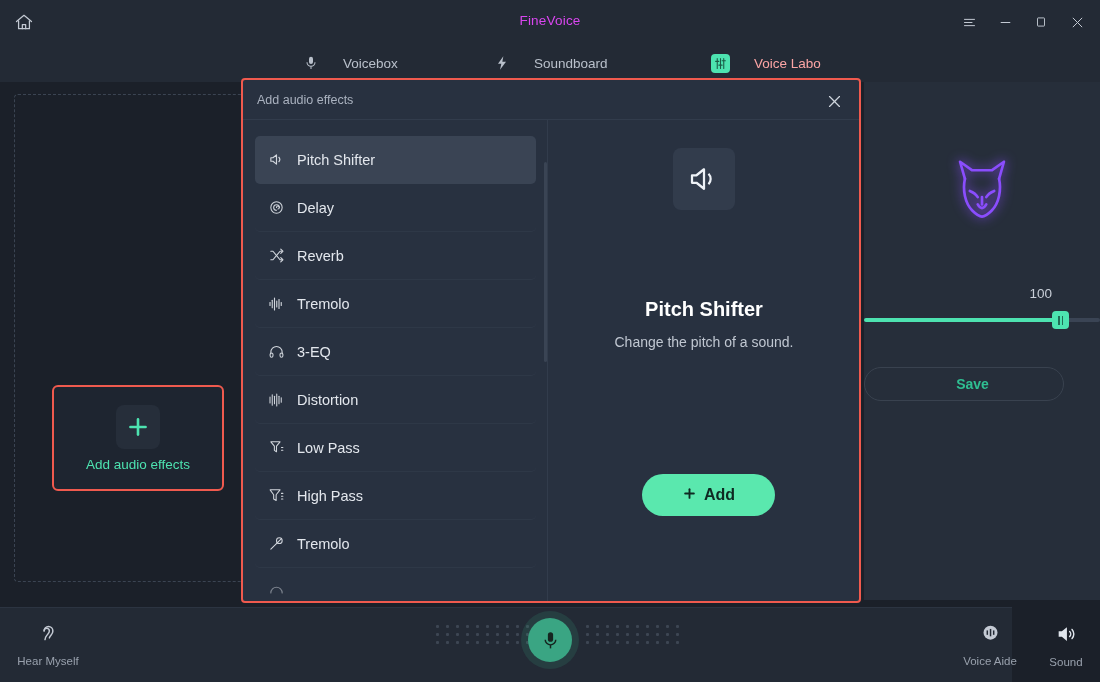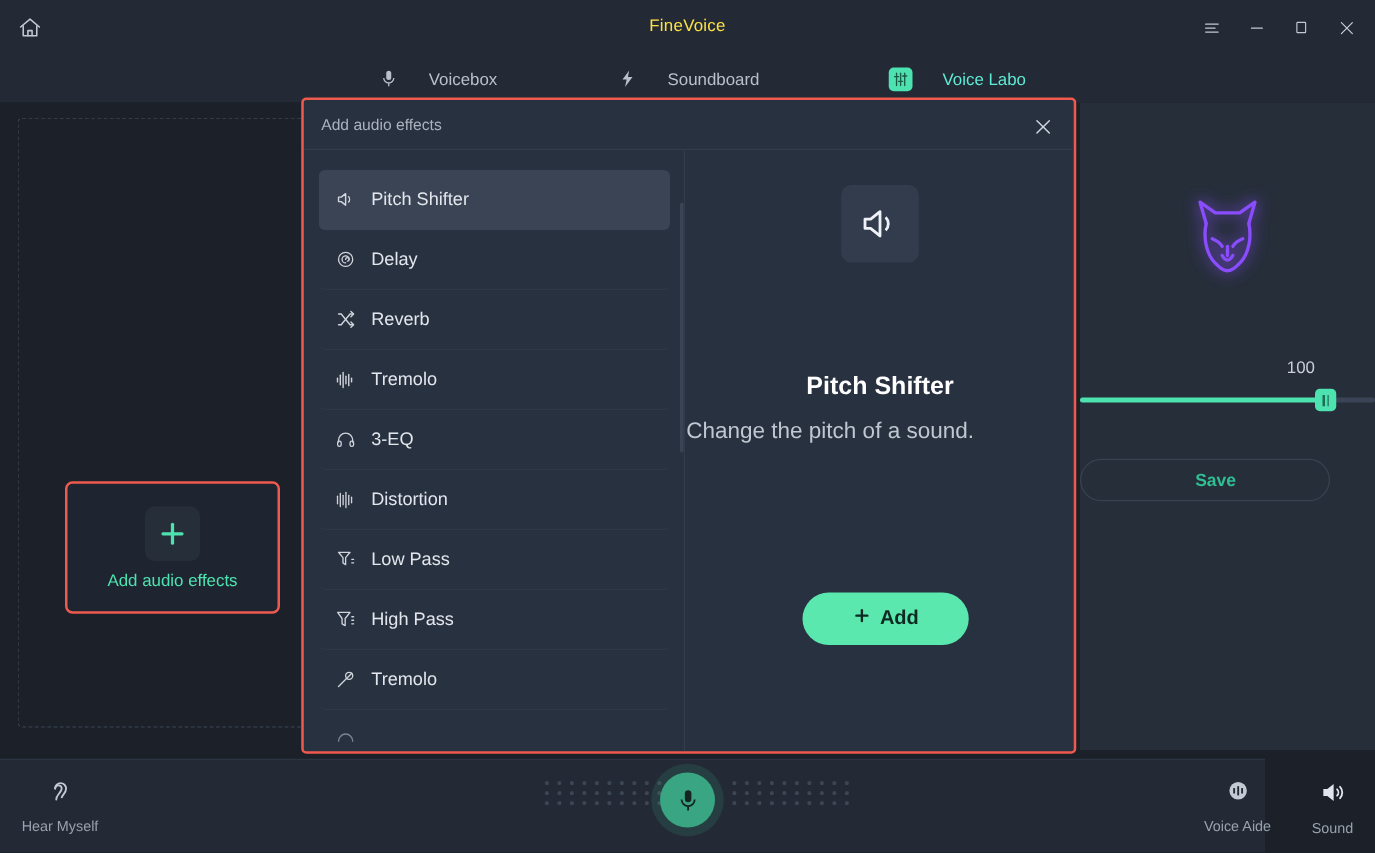--- a/index.html
+++ b/index.html
@@ -18,42 +18,42 @@
   .titlebar {
     position: absolute; top: 0; left: 0; width: 1100px; height: 44px;
     background: #232a35;
   }
   .home-btn {
     position: absolute; left: 10px; top: 8px; width: 28px; height: 28px;
     display: flex; align-items: center; justify-content: center;
   }
   .app-title {
     position: absolute; left: 0; top: 13px; width: 1100px; text-align: center;
-    font-size: 13.5px; color: #fde047; letter-spacing: .2px;
+    font-size: 13.5px; color: #d946ef; letter-spacing: .2px;
   }
   .win-ctrls {
     position: absolute; right: 8px; top: 8px; height: 28px;
     display: flex; align-items: center; gap: 6px;
   }
   .win-btn {
     width: 30px; height: 28px; display: flex; align-items: center;
     justify-content: center; color: #c3c9d3;
   }
 
   
   .navbar {
     position: absolute; top: 44px; left: 0; width: 1100px; height: 38px;
     background: #232a35; display: flex; align-items: center;
   }
   .navtabs { position: absolute; left: 0; top: 0; width: 1100px; height: 38px; }
   .navtab {
     position: absolute; top: 0; height: 38px; display: flex; align-items: center;
     gap: 24px; font-size: 13.5px; color: #b9c0cb; cursor: pointer;
   }
-  .navtab.active { color: #5eead4; padding-left: 12px; }
+  .navtab.active { color: #fca5a5; padding-left: 12px; }
   .navtab .tab-ico { display: flex; align-items: center; justify-content: center; }
 
   .labo-ico {
     width: 19px; height: 19px; border-radius: 4px; background: #4de3b0;
     display: flex; align-items: center; justify-content: center;
   }
 
   
   .body {
     position: absolute; top: 82px; left: 0; width: 1100px; height: 518px;
@@ -183,22 +183,22 @@
   }
   .detail-ico .sq {
     width: 62px; height: 62px; border-radius: 8px; background: #323c4c;
     display: flex; align-items: center; justify-content: center;
   }
   .detail-title {
     position: absolute; left: 0; top: 178px; width: 310px; text-align: center;
     font-size: 20px; font-weight: bold; color: #fff;
   }
   .detail-desc {
-    position: absolute; left: 0; top: 214px; width: 310px; 
-    font-size: 18px; color: #c0c7d1;
+    position: absolute; left: 0; top: 214px; width: 310px; text-align: center;
+    font-size: 14px; color: #c0c7d1;
   }
   .add-btn {
     position: absolute; left: 93px; top: 354px; width: 133px; height: 42px;
     border-radius: 21px; background: #5ae8ae; color: #0f2a22;
     font-size: 16px; font-weight: bold; display: flex; align-items: center;
     justify-content: center; gap: 7px; cursor: pointer; border: none;
   }
   .scrollbar {
     position: absolute; right: 0px; top: 42px; width: 3px; height: 200px;
     background: #3a4454; border-radius: 2px;

